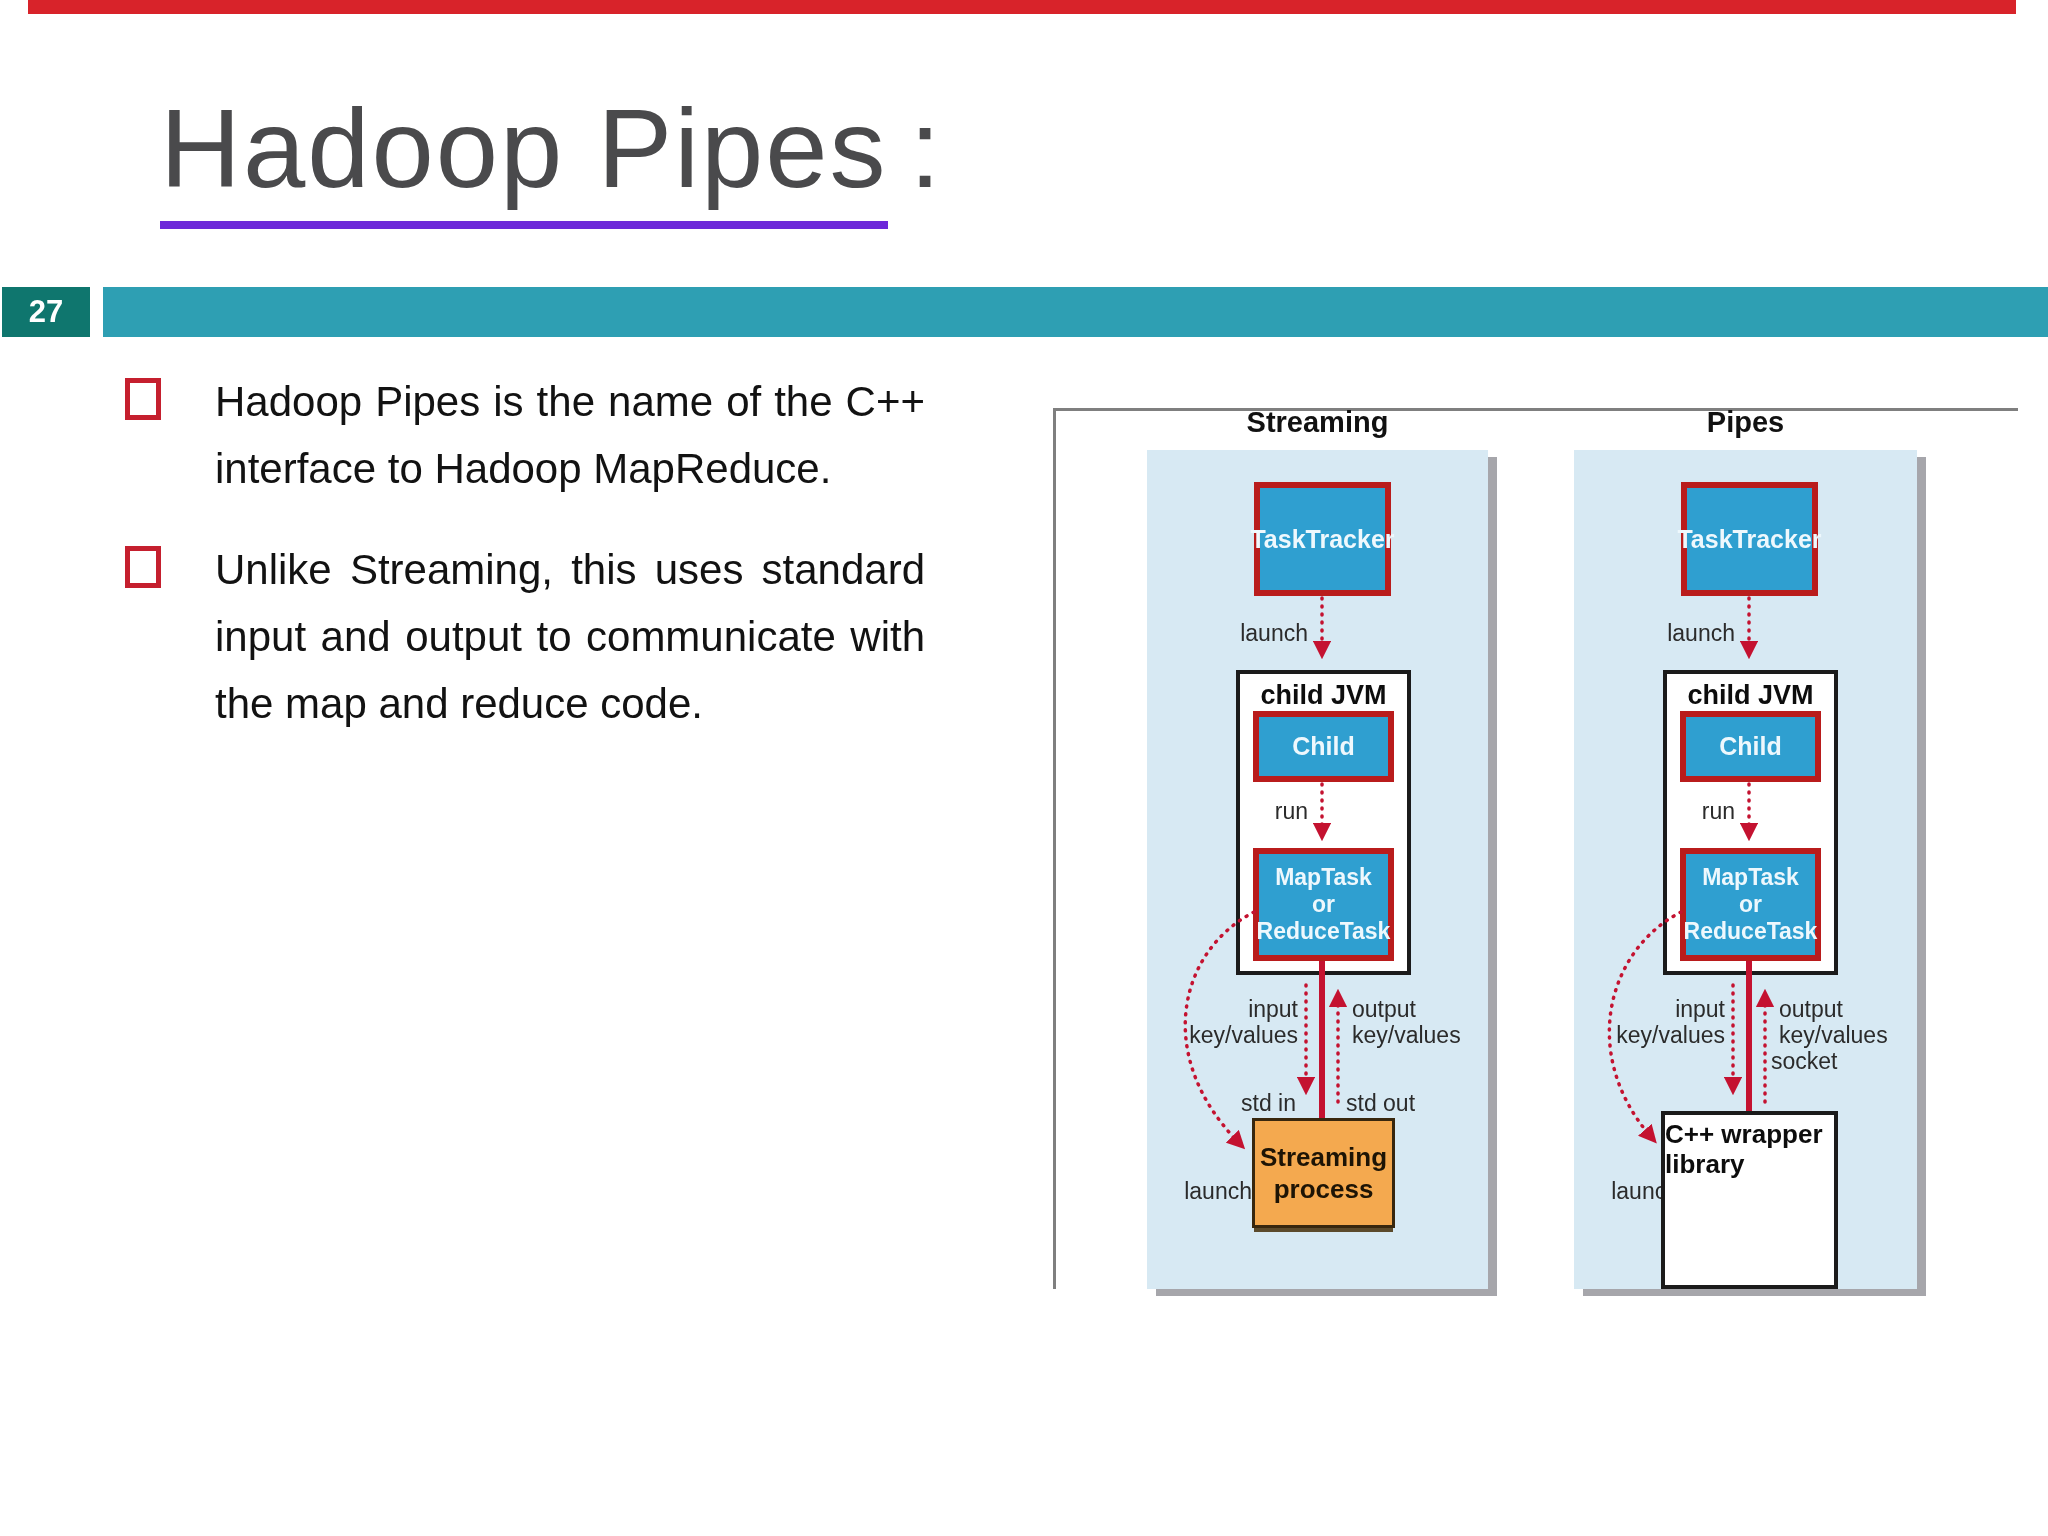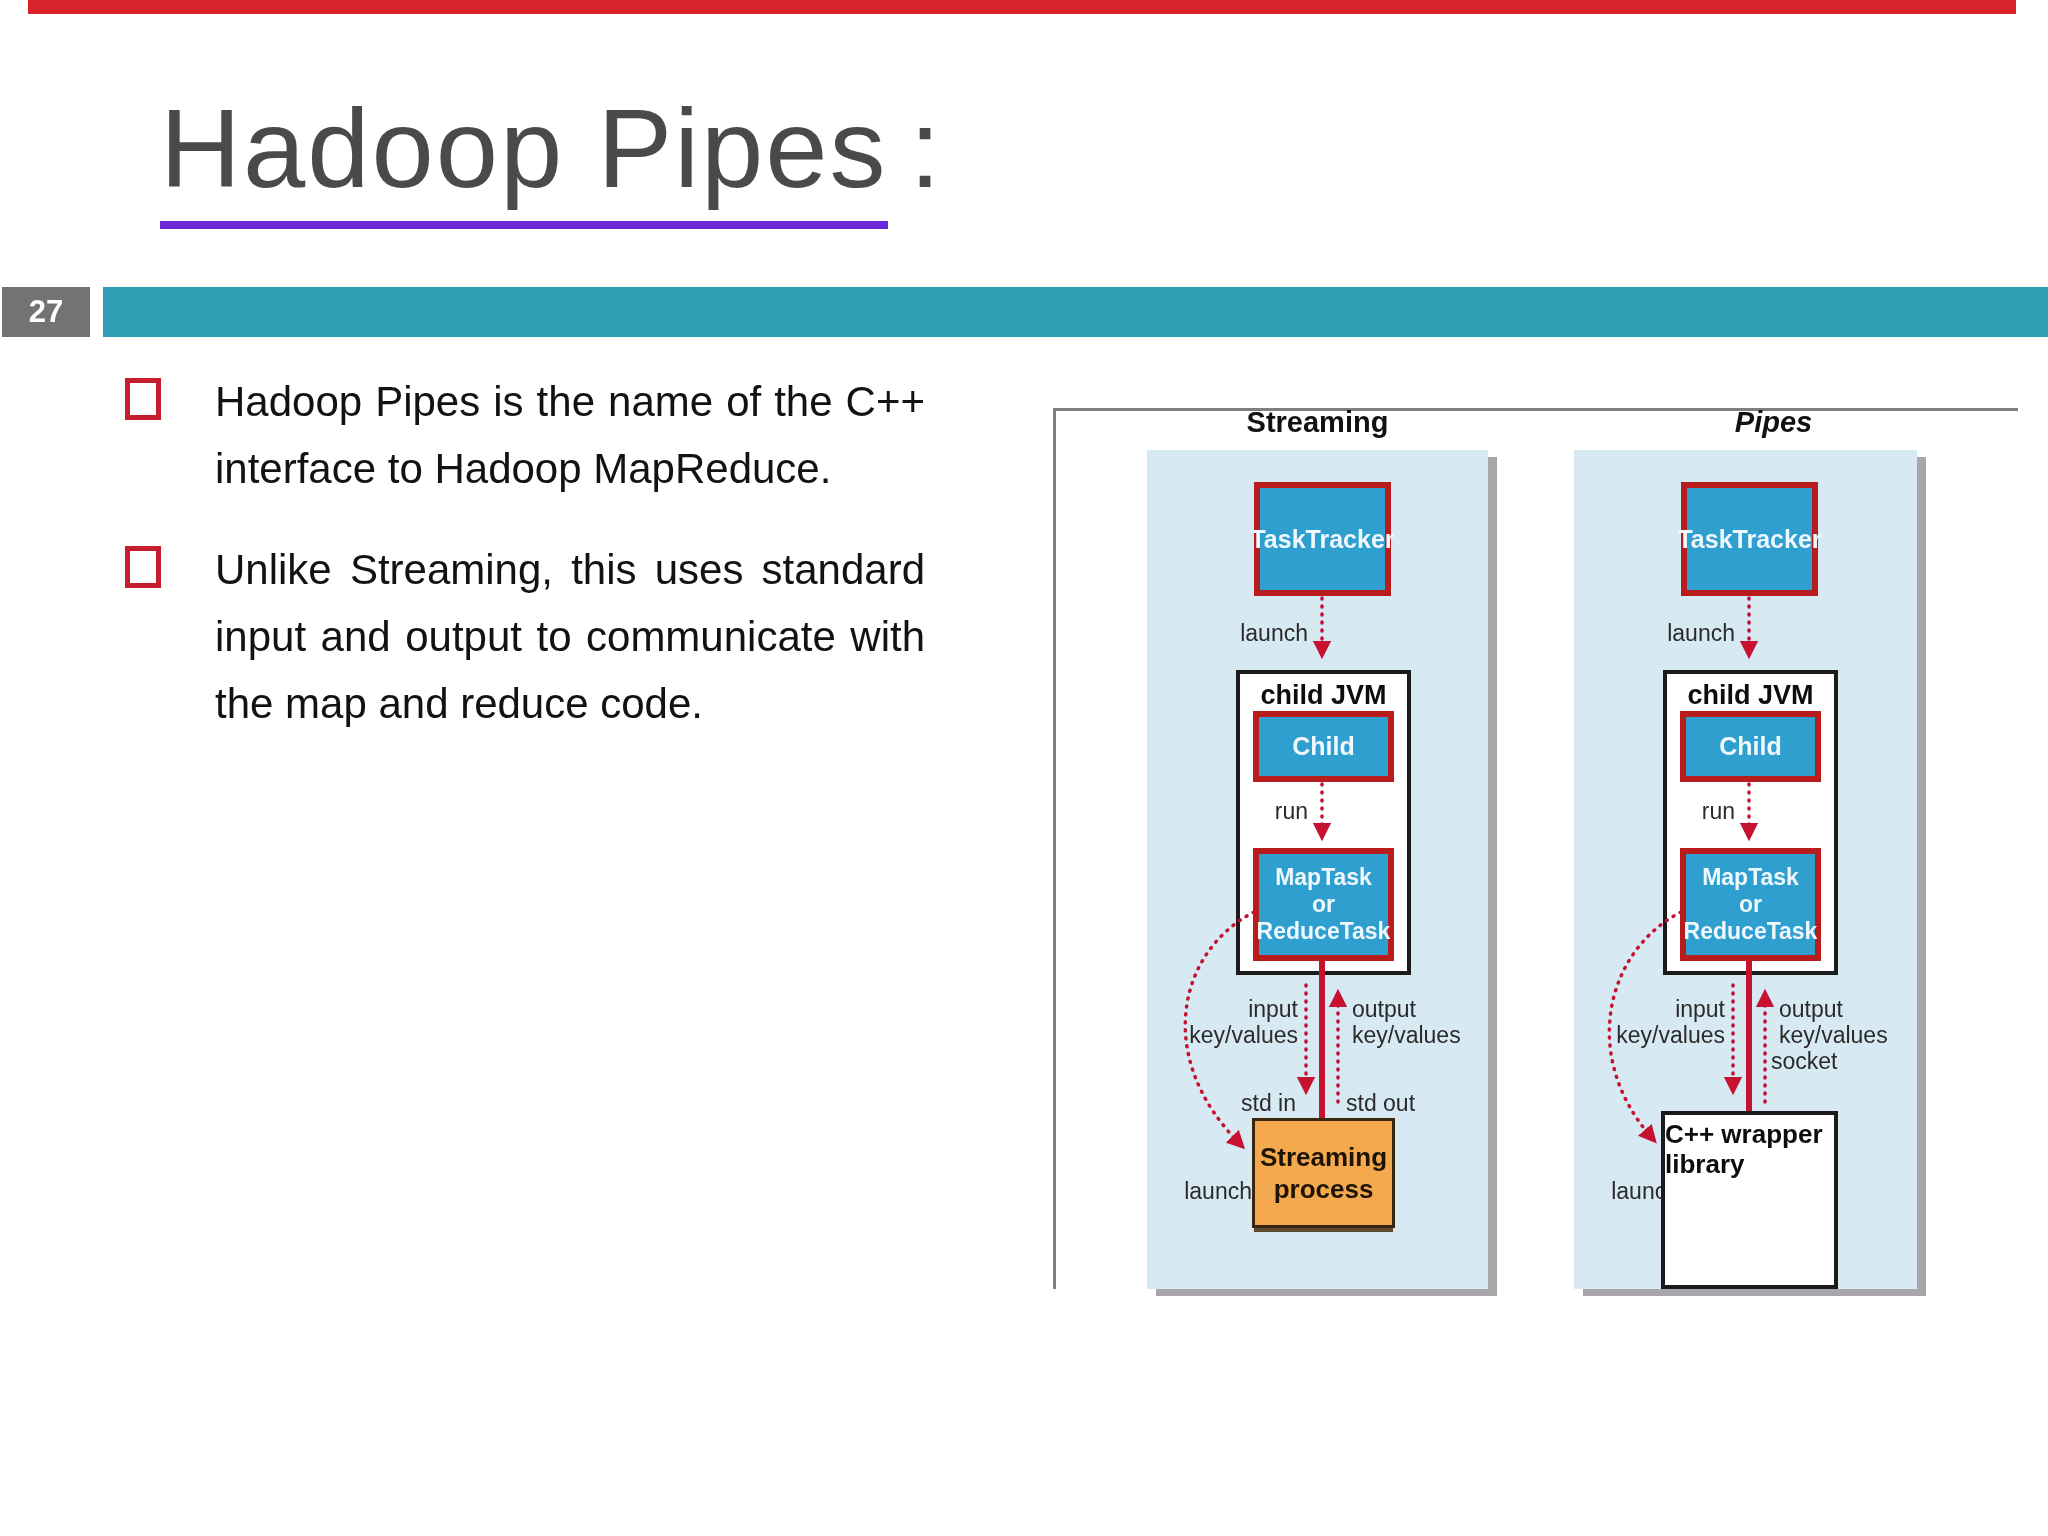--- a/index.html
+++ b/index.html
@@ -9,40 +9,40 @@
   
   .top-bar{position:absolute;left:28px;top:0;width:1988px;height:14px;background:#d8232a;}
 
   
   .title-wrap{position:absolute;left:160px;top:84px;color:#4a4a4c;font-size:112px;
               font-weight:400;letter-spacing:2px;white-space:nowrap;}
   .title-main{border-bottom:8px solid #6d28d9;padding-bottom:10px;}
   .title-colon{margin-left:22px;}
 
   
-  .page-num{position:absolute;left:2px;top:287px;width:88px;height:50px;background:#737373;
+  .page-num{position:absolute;left:2px;top:287px;width:88px;height:50px;background:#0f766e;
             color:#ffffff;font-size:31px;font-weight:700;display:flex;align-items:center;justify-content:center;}
   .banner-bar{position:absolute;left:103px;top:287px;width:1945px;height:50px;background:#2e9fb3;}
 
   
   .content{position:absolute;left:125px;top:368px;width:800px;}
   .bullet-item{position:relative;padding-left:90px;margin:0 13px 34px 0;}
   .bullet-square{position:absolute;left:0;top:10px;width:26px;height:32px;
                  border:5px solid #c51f2e;background:#fff;}
   .bullet-text{margin:0;width:710px;font-size:42px;line-height:67px;color:#121212;
                text-align:justify;}
 
   
   .figure{position:absolute;left:1040px;top:400px;width:1000px;height:910px;}
   .fig-line-top{position:absolute;left:13px;top:8px;width:965px;height:3px;background:#7f7f7f;}
   .fig-line-left{position:absolute;left:13px;top:8px;width:3px;height:881px;background:#7f7f7f;}
   .fig-col-title{position:absolute;top:6px;height:34px;font-size:29px;font-weight:700;color:#111;
                  text-align:center;}
   .fig-col-title.streaming{left:107px;width:341px;}
-  .fig-col-title.pipes{left:562px;width:343px;font-style:italic;}
+  .fig-col-title.pipes{left:534px;width:343px;}
 
   .panel{position:absolute;top:50px;height:839px;background:#d7e9f3;box-shadow:9px 7px 0 #a6a6ab;}
   .panel.streaming{left:107px;width:341px;}
   .panel.pipes{left:534px;width:343px;}
 
   .node{position:absolute;display:flex;align-items:center;justify-content:center;
         text-align:center;white-space:pre-line;box-sizing:border-box;font-weight:700;}
   .node--blue{background:#2f9fd0;border:6px solid #b91c1c;color:#eef8fd;}
   .node--white{background:#ffffff;border:4px solid #1b1b1b;color:#0d0d0d;
                align-items:flex-start;justify-content:center;}

